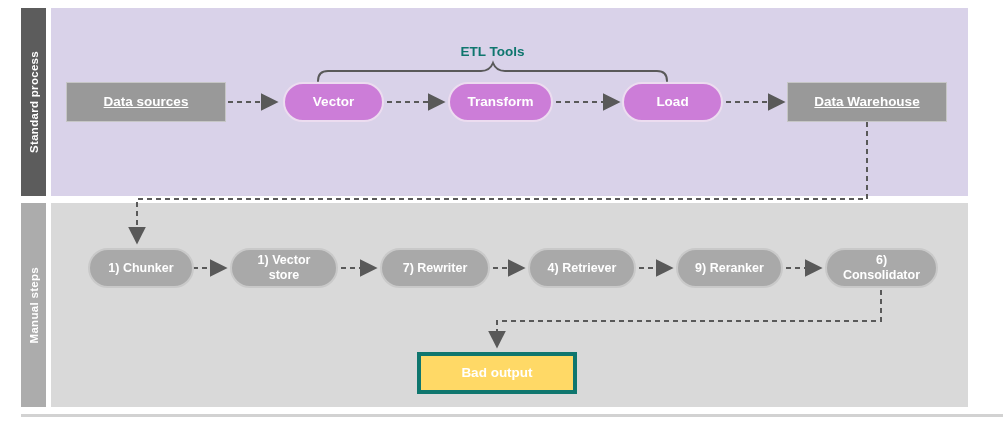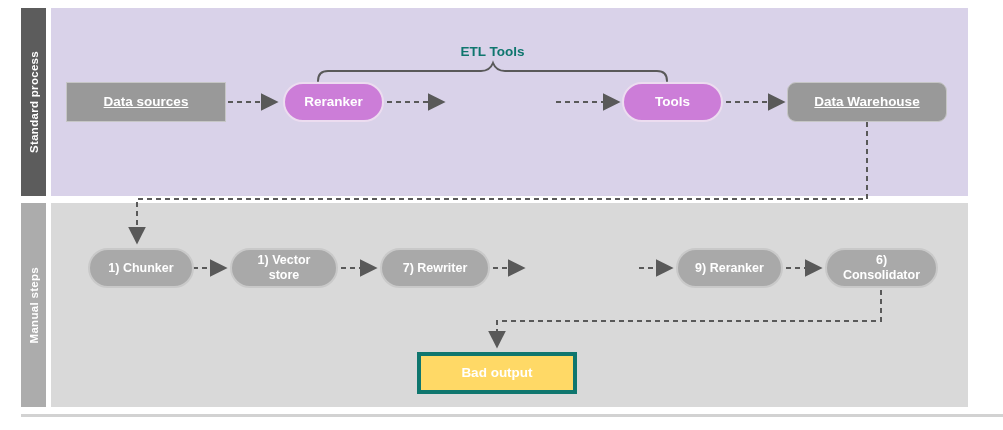--- a/index.html
+++ b/index.html
@@ -38,21 +38,21 @@
   }
   .warning {
     background:var(--warning-yellow); border:4px solid #0f766e; font-size:13.5px;
   }
 
   
   .n-data-sources   { left:66px;  width:160px; }
   .n-extract        { left:283px; width:101px; }
   .n-transform      { left:448px; width:105px; }
   .n-load           { left:622px; width:101px; }
-  .n-data-warehouse { left:787px; width:160px;border-radius:9px; }
+  .n-data-warehouse { left:787px; width:160px; }
 
   .n-chunker      { left:88px;  width:106px; }
   .n-vector-store { left:230px; width:108px; }
   .n-rewriter     { left:380px; width:110px; }
   .n-retriever    { left:528px; width:108px; }
   .n-reranker     { left:676px; width:107px; }
   .n-consolidator { left:825px; width:113px; }
   .n-bad-output   { left:417px; top:352px; width:160px; height:42px; }
 
   
@@ -98,27 +98,29 @@
     <path class="connector" d="M493,268 L522,268" marker-end="url(#ah)"></path>
     <path class="connector" d="M639,268 L670,268" marker-end="url(#ah)"></path>
     <path class="connector" d="M786,268 L819,268" marker-end="url(#ah)"></path>
     <path class="connector" d="M881,290 L881,321 L497,321 L497,345" marker-end="url(#ah)"></path>
     <path class="brace" d="M318,81 C318,74 322,71 328,71 L481,71 C487,71 491,68 493,63 C495,68 499,71 505,71 L657,71 C663,71 667,74 667,81"></path>
   </svg>
 
   <div class="etl-label">ETL Tools</div>
 
   <div class="node rect-gray n-data-sources">Data sources</div>
-  <div class="node pill n-extract">Reranker</div>
-  <div class="node pill n-load">Tools</div>
+  <div class="node pill n-extract">Vector</div>
+  <div class="node pill n-transform">Transform</div>
+  <div class="node pill n-load">Load</div>
   <div class="node rect-gray n-data-warehouse">Data Warehouse</div>
 
   <div class="node step n-chunker">1) Chunker</div>
   <div class="node step n-vector-store">1) Vector
 store</div>
   <div class="node step n-rewriter">7) Rewriter</div>
+  <div class="node step n-retriever">4) Retriever</div>
   <div class="node step n-reranker">9) Reranker</div>
   <div class="node step n-consolidator">6)
 Consolidator</div>
   <div class="node warning n-bad-output">Bad output</div>
 
   <div class="bottom-divider"></div>
 </div>
 
 </body></html>

